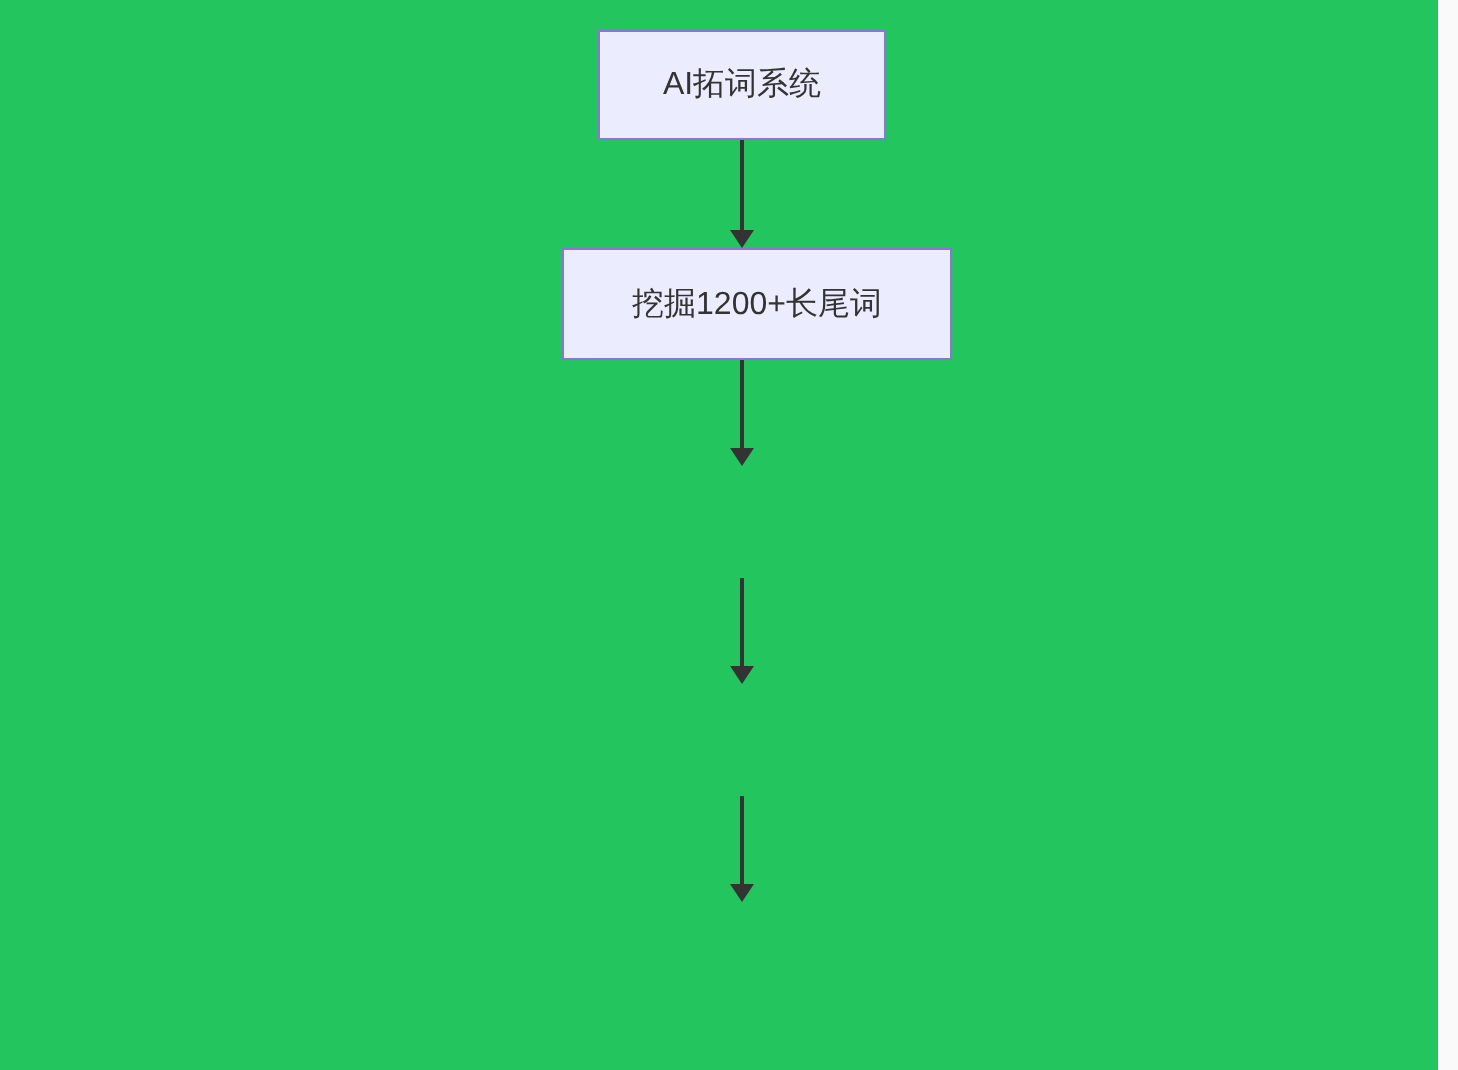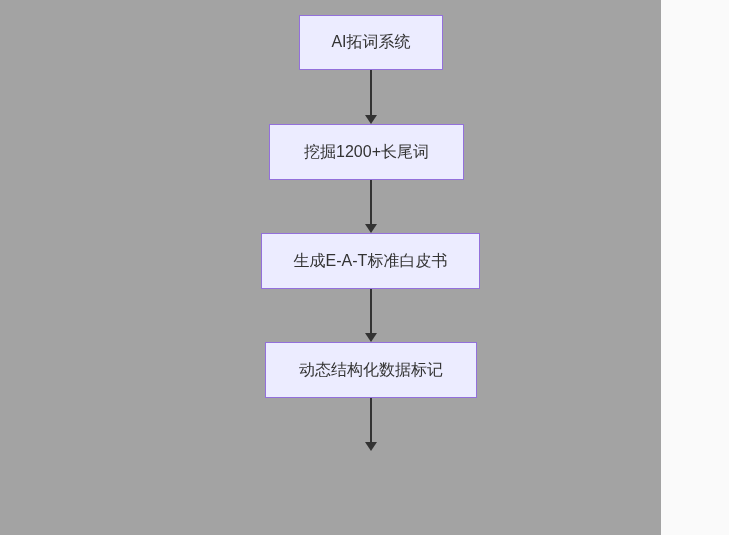--- a/index.html
+++ b/index.html
@@ -8,39 +8,39 @@
   }
   body {
     width: 729px;
     height: 535px;
     background: #fafafa;
     font-family: "Liberation Sans", "DejaVu Sans", sans-serif;
     overflow: hidden;
   }
   .canvas {
     position: relative;
-    width: 661px;
+    width: 719px;
     height: 535px;
-    background: #a3a3a3;
+    background: #22c55e;
   }
   .node {
     position: absolute;
     box-sizing: border-box;
     background: #ECECFF;
     border: 1px solid #9370DB;
     color: #333333;
     font-size: 16px;
     display: flex;
     align-items: center;
     justify-content: center;
     text-align: center;
     white-space: nowrap;
   }
   .node-1 { left: 299px; top: 15px;  width: 144px; height: 55px; }
-  .node-2 { left: 269px; top: 124px; width: 195px; height: 56px; }
+  .node-2 { left: 281px; top: 124px; width: 195px; height: 56px; }
   .node-3 { left: 261px; top: 233px; width: 219px; height: 56px; }
   .node-4 { left: 265px; top: 342px; width: 212px; height: 56px; }
   .node-5 { left: 253px; top: 451px; width: 235px; height: 56px; }
 
   .edge {
     position: absolute;
     width: 14px;
     left: 364px;
   }
   .edge-1 { top: 70px;  height: 54px; }
@@ -85,32 +85,26 @@
 
   <div class="node node-2">
     <span>挖掘1200+长尾词</span>
   </div>
 
   <div class="edge edge-2">
     <div class="line"></div>
     <div class="head"></div>
   </div>
 
-  <div class="node node-3">
-    <span>生成E-A-T标准白皮书</span>
-  </div>
 
   <div class="edge edge-3">
     <div class="line"></div>
     <div class="head"></div>
   </div>
 
-  <div class="node node-4">
-    <span>动态结构化数据标记</span>
-  </div>
 
   <div class="edge edge-4">
     <div class="line"></div>
     <div class="head"></div>
   </div>
 
 
 </div>
 
 </body></html>

